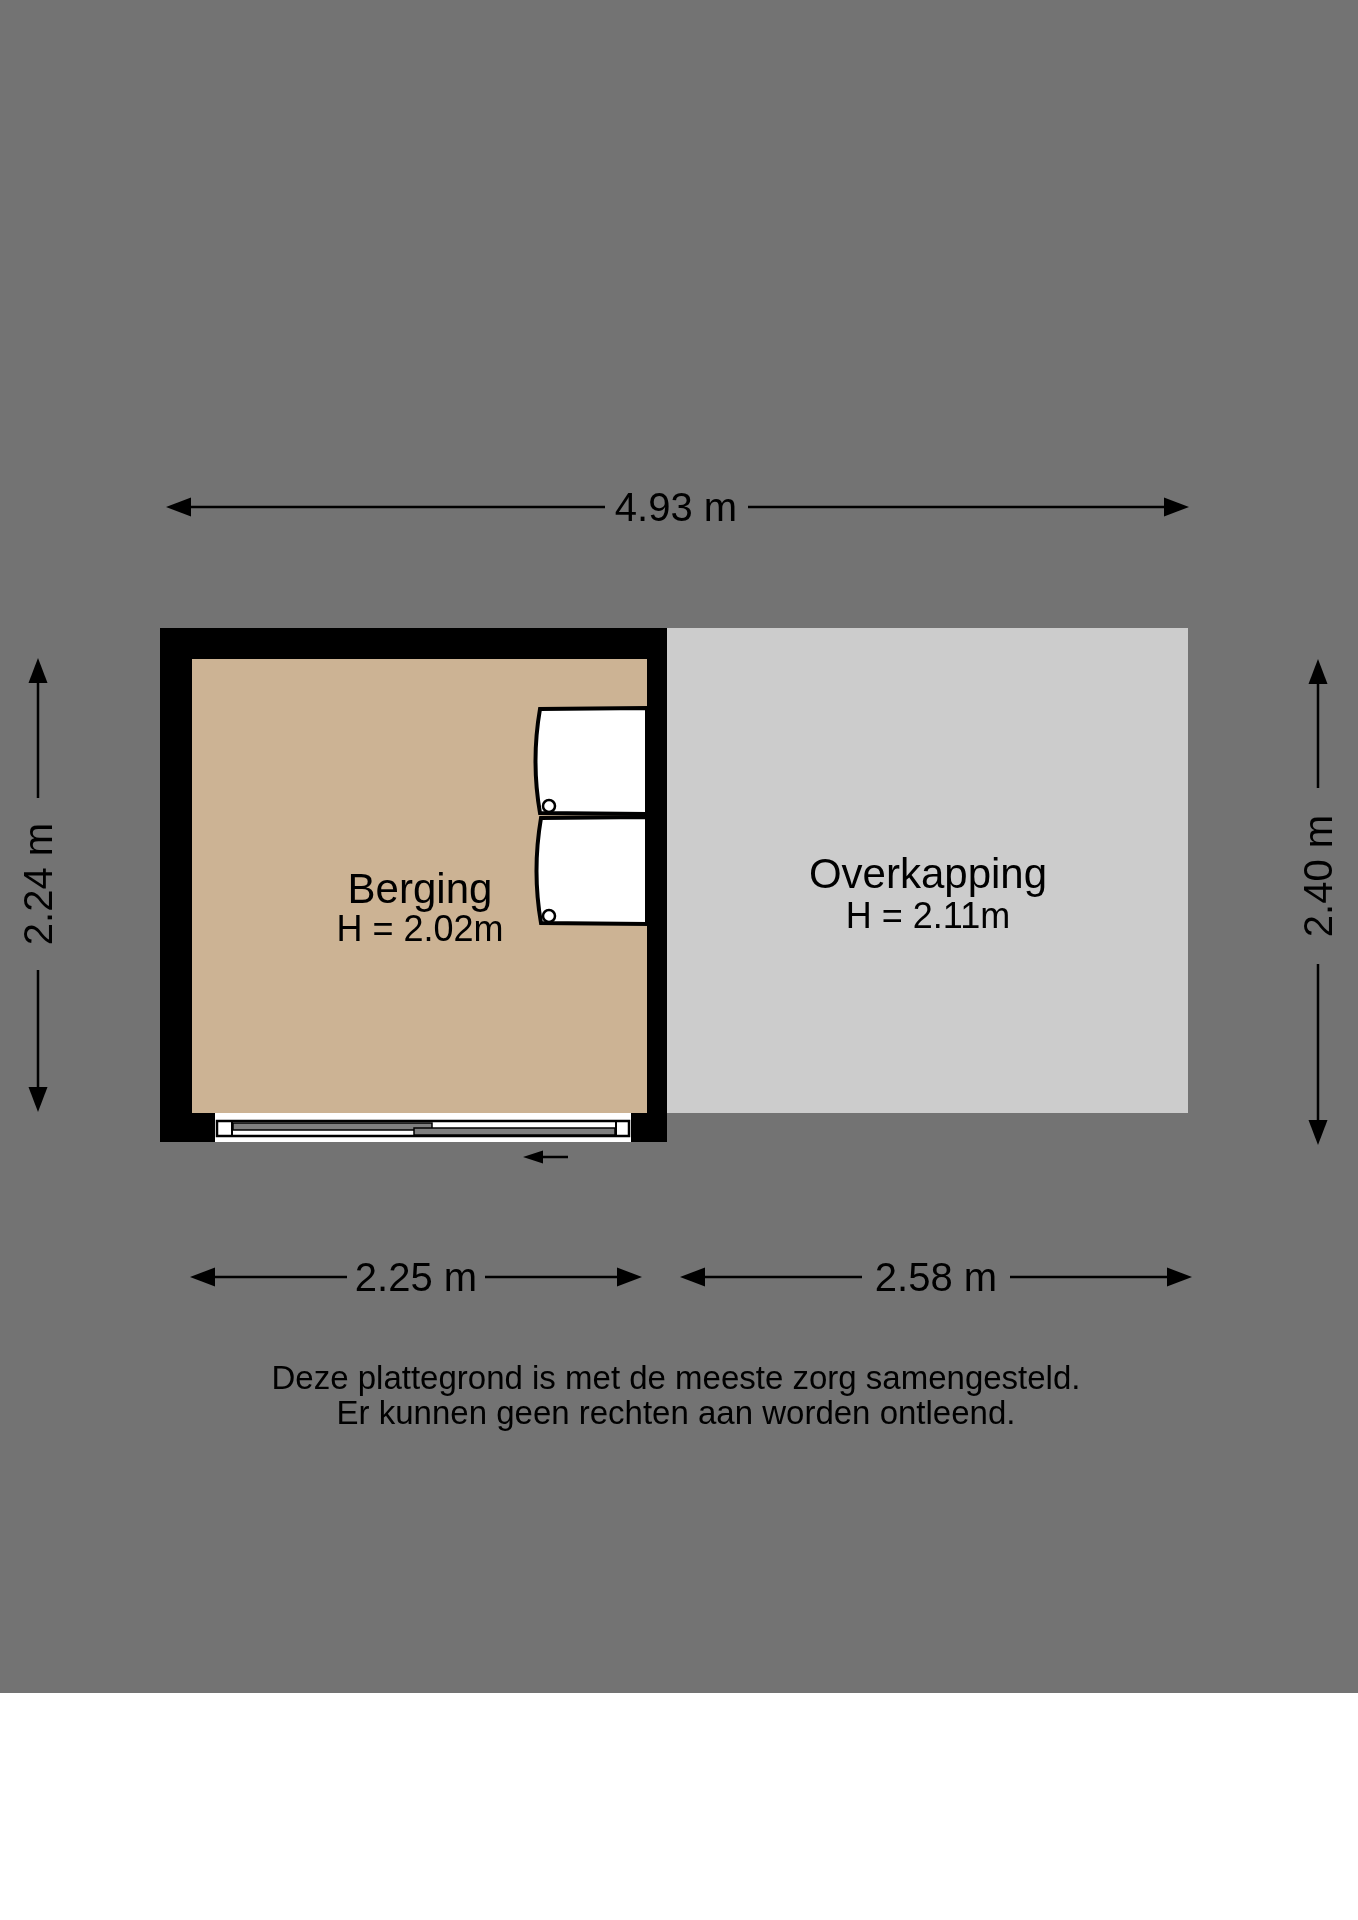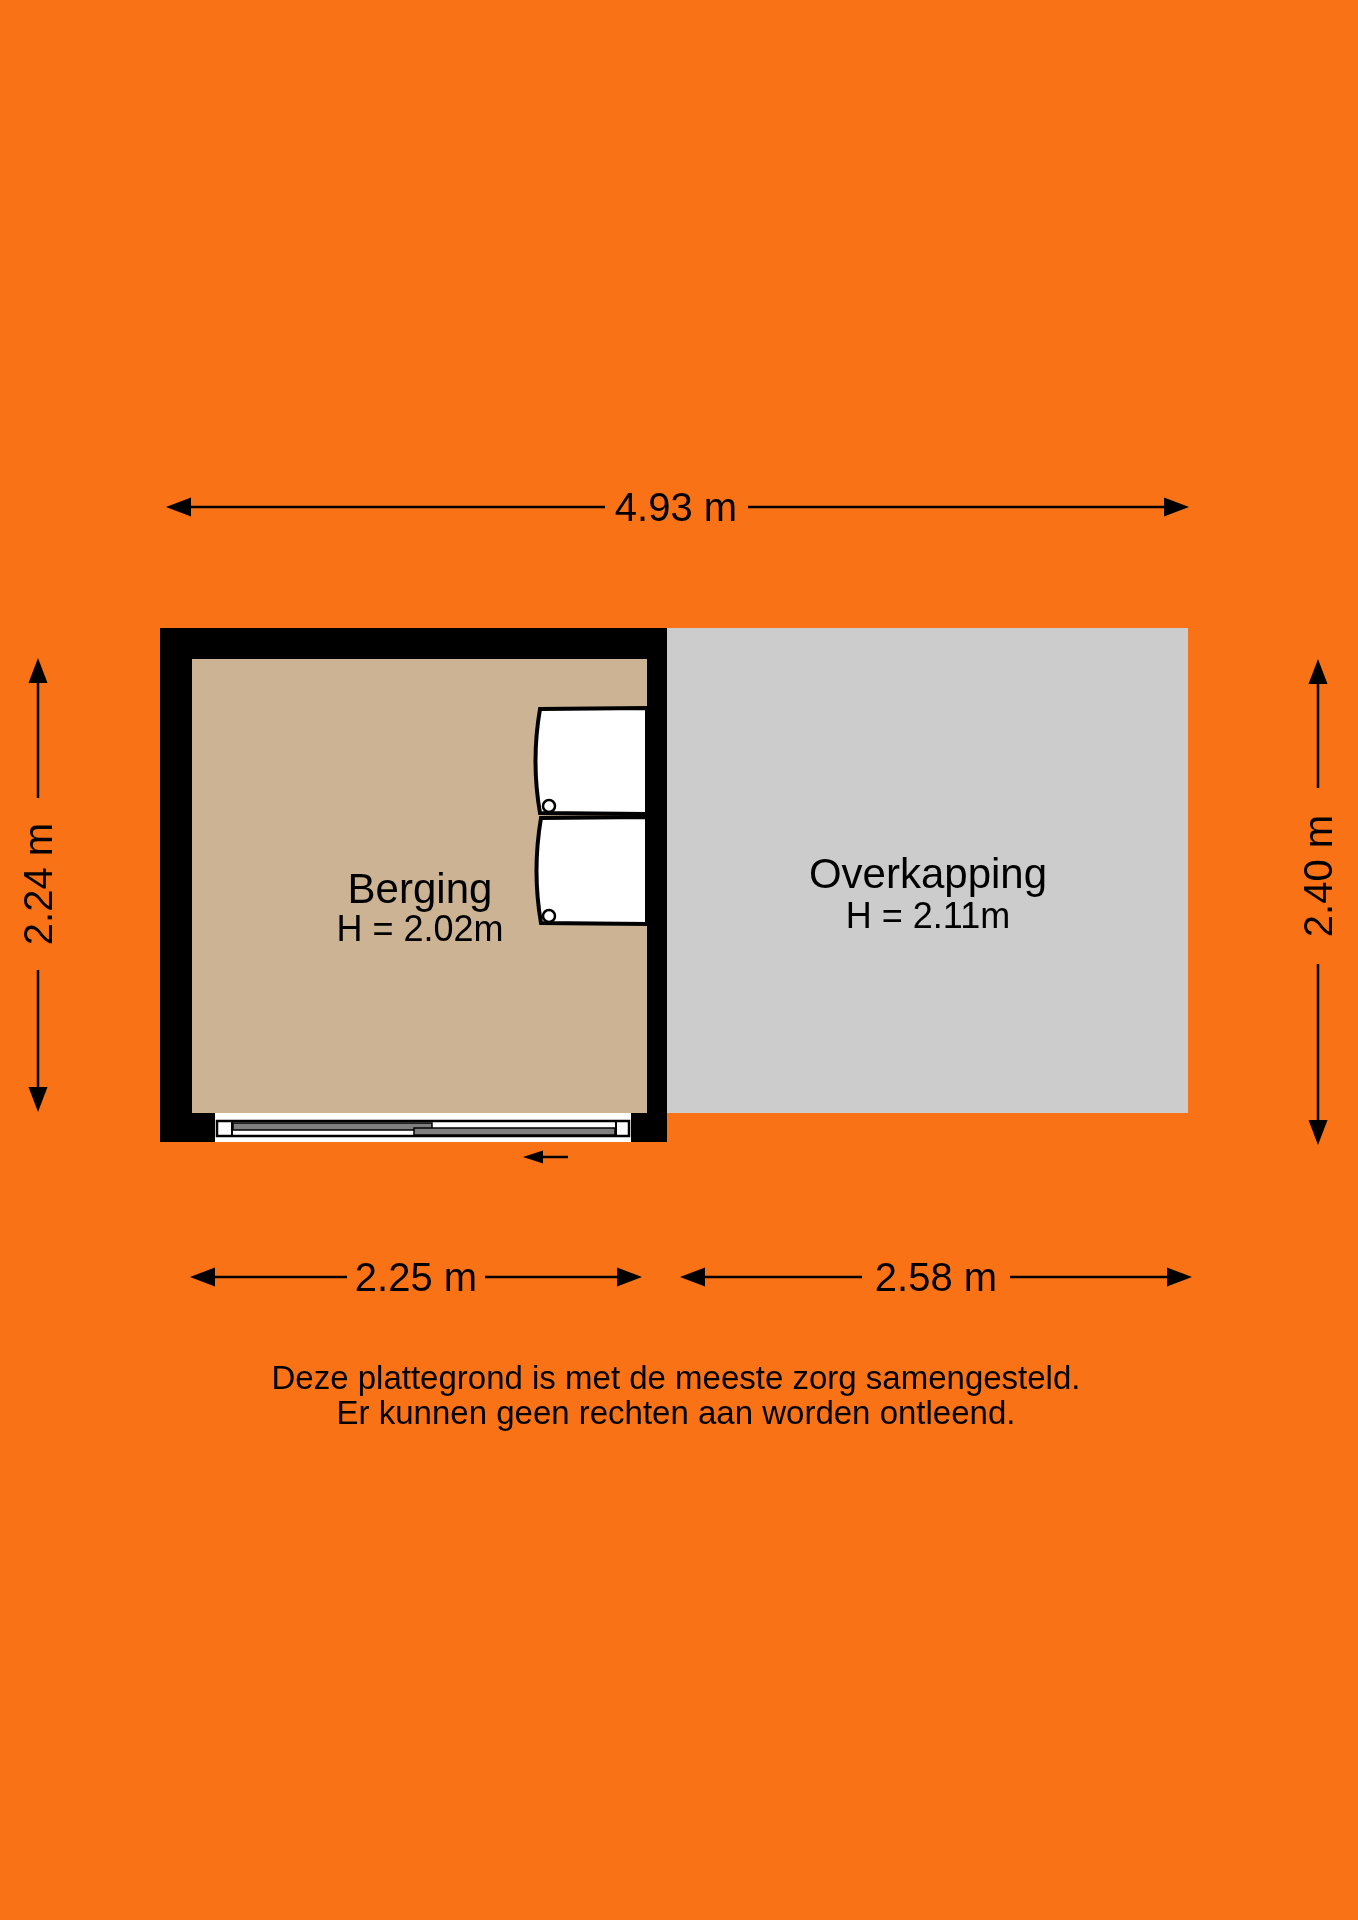--- a/index.html
+++ b/index.html
@@ -3,22 +3,22 @@
 <meta charset="utf-8">
 <style>
   html, body {
     margin: 0;
     padding: 0;
     background: #ffffff;
   }
   .page {
     position: relative;
     width: 1358px;
-    height: 1920px;
-    background: #f97316;
+    height: 1693px;
+    background: #737373;
     overflow: hidden;
   }
   svg text {
     font-family: "Liberation Sans", sans-serif;
     fill: #000000;
   }
   .dim-label { font-size: 40px; }
   .room-label { font-size: 42px; }
   .room-height { font-size: 36px; }
   .disclaimer { font-size: 33px; }

